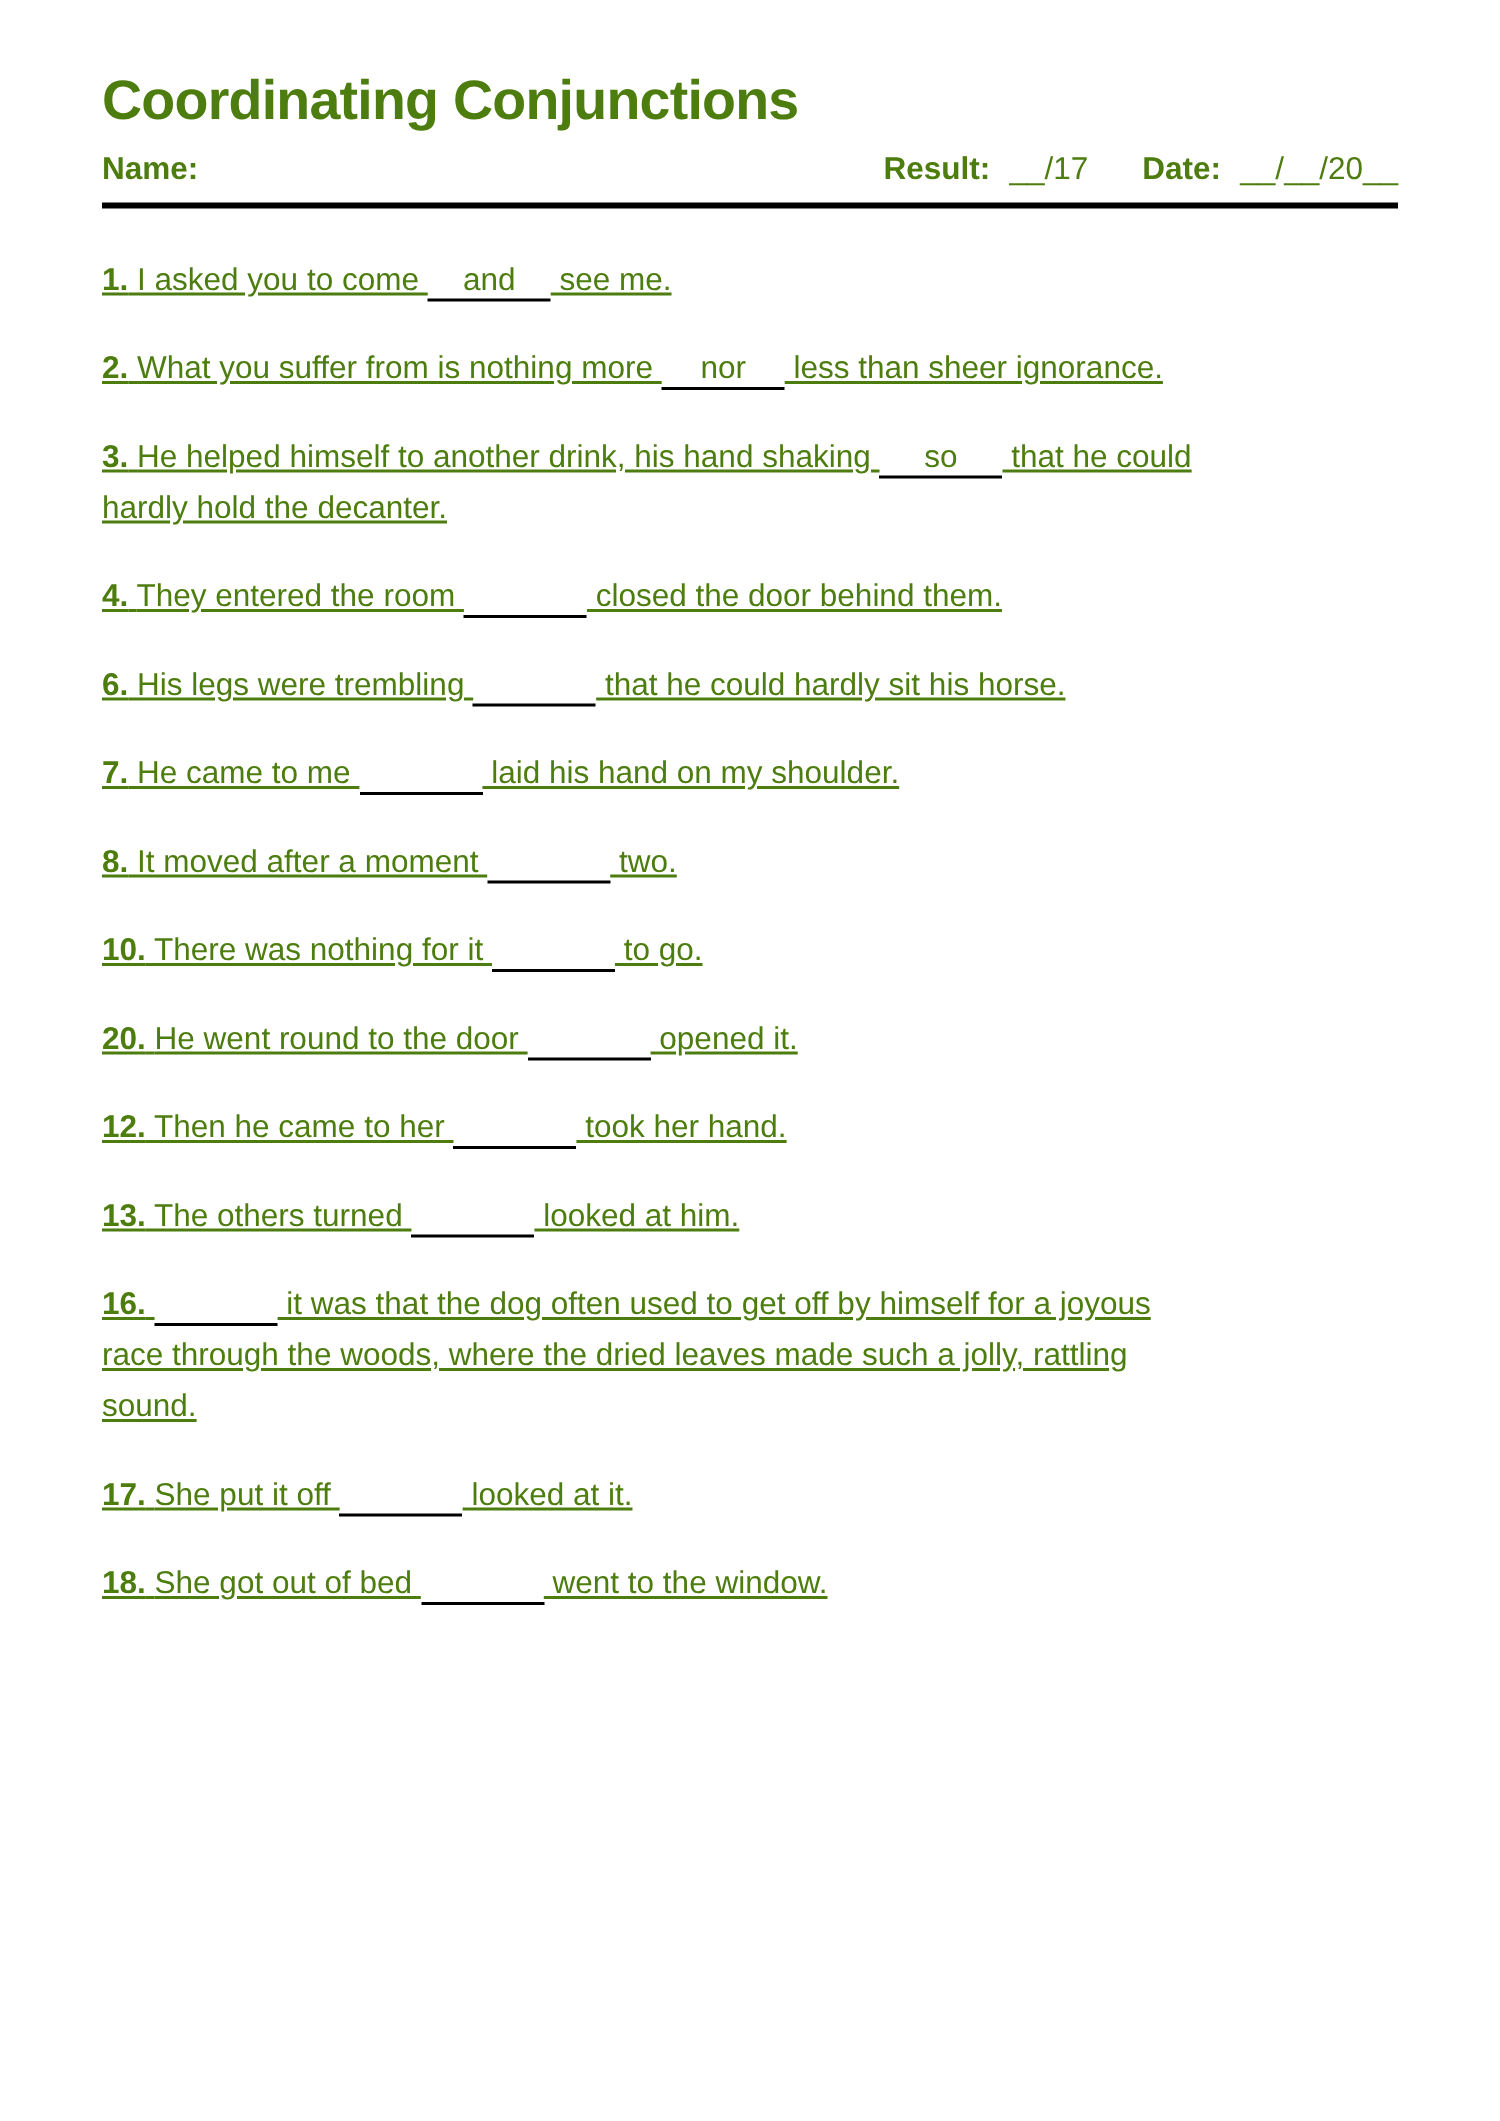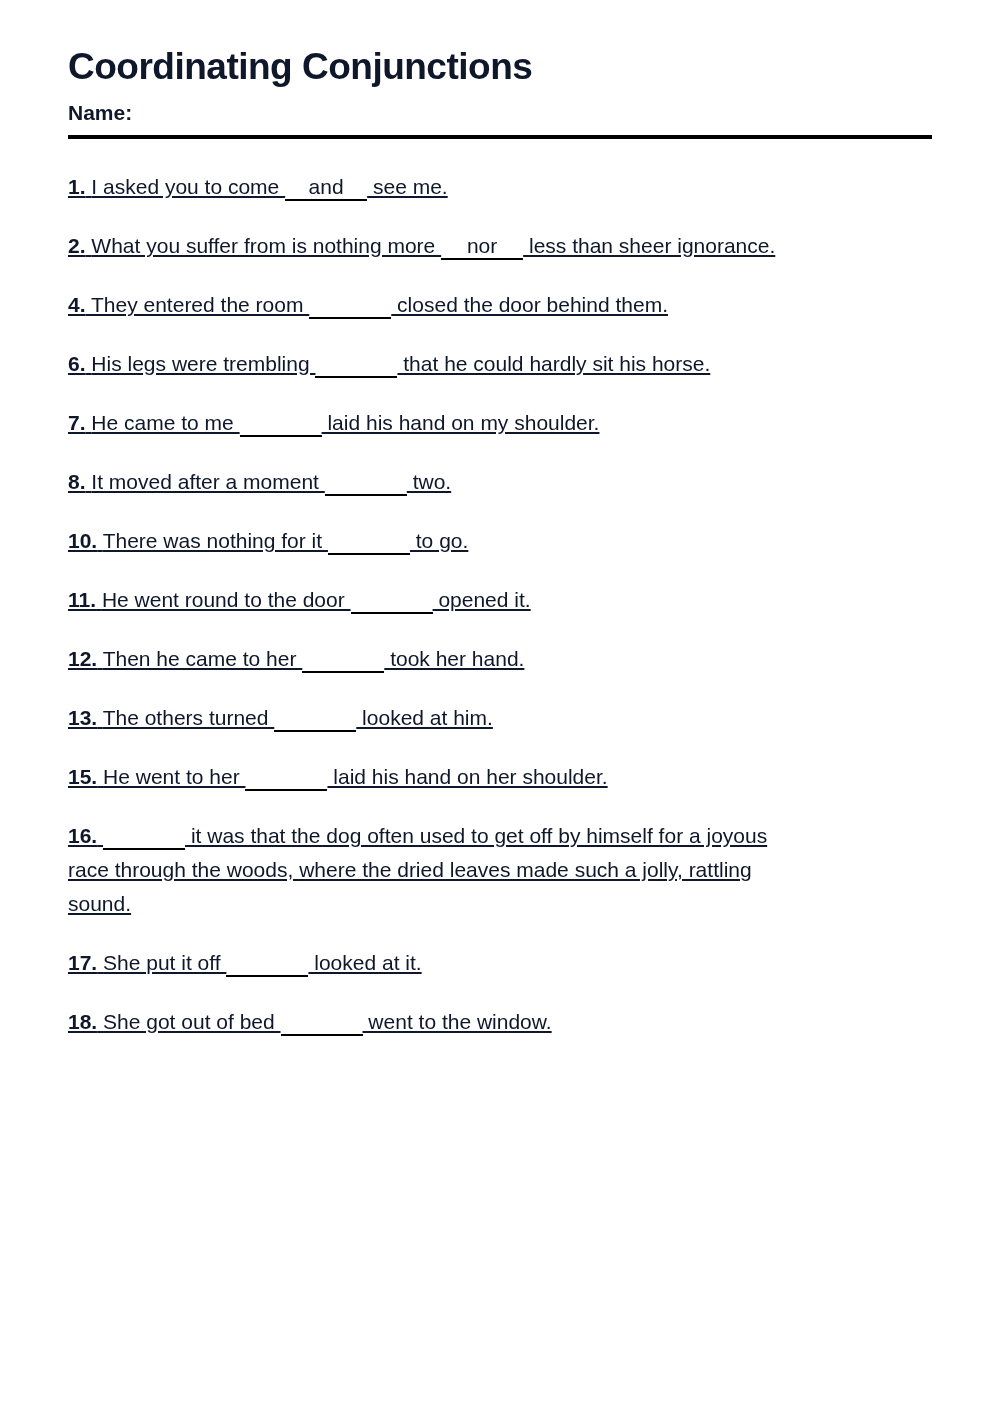--- a/index.html
+++ b/index.html
@@ -1,18 +1,18 @@
 <!DOCTYPE html>
 <html><head>
 <meta charset="utf-8">
 <style>
   html,body{margin:0;padding:0;background:#ffffff;}
   .page{
     width:1000px;height:1414px;box-sizing:border-box;
-    background:#ffffff;color:#0f172a;
+    background:#ffffff;color:#4d7c0f;
     padding:46px 68px 0 68px;
     font-family:"Liberation Sans","DejaVu Sans",sans-serif;
     overflow:hidden;
   }
   .title{
     font-size:37px;font-weight:700;line-height:42px;
     margin:0 0 12px 0;letter-spacing:-0.5px;
   }
   .meta-row{
     display:flex;justify-content:space-between;align-items:baseline;
@@ -41,36 +41,47 @@
 </style>
 </head>
 <body>
 
 <div class="page">
 
   <h1 class="title">Coordinating Conjunctions</h1>
 
   <div class="meta-row">
     <span class="meta-label">Name:</span>
+    <span class="meta-right">
+      <span class="result-group">
+        <span class="meta-label">Result:</span>
+        <span class="meta-value">__/17</span>
+      </span>
+      <span class="date-group">
+        <span class="meta-label">Date:</span>
+        <span class="meta-value">__/__/20__</span>
+      </span>
+    </span>
   </div>
 
   <hr class="divider">
 
   <div id="questions">
       <p class="question"><strong>1.</strong> <span>I asked you to come </span><span class="blank"><span class="answer">and</span></span><span> see me.</span></p>
       <p class="question"><strong>2.</strong> <span>What you suffer from is nothing more </span><span class="blank"><span class="answer">nor</span></span><span> less than sheer ignorance.</span></p>
+      <p class="question"><strong>3.</strong> <span>He helped himself to another drink, his hand shaking </span><span class="blank"><span class="answer">so</span></span><span> that he could
+hardly hold the decanter.</span></p>
       <p class="question"><strong>4.</strong> <span>They entered the room </span><span class="blank"><span class="answer">&nbsp;</span></span><span> closed the door behind them.</span></p>
       <p class="question"><strong>6.</strong> <span>His legs were trembling </span><span class="blank"><span class="answer">&nbsp;</span></span><span> that he could hardly sit his horse.</span></p>
       <p class="question"><strong>7.</strong> <span>He came to me </span><span class="blank"><span class="answer">&nbsp;</span></span><span> laid his hand on my shoulder.</span></p>
       <p class="question"><strong>8.</strong> <span>It moved after a moment </span><span class="blank"><span class="answer">&nbsp;</span></span><span> two.</span></p>
       <p class="question"><strong>10.</strong> <span>There was nothing for it </span><span class="blank"><span class="answer">&nbsp;</span></span><span> to go.</span></p>
-      <p class="question"><strong>11.</strong> <span>He went round to the door </span><span class="blank"><span class="answer">&nbsp;</span></span><span> opened it.</span></p>
+      <p class="question"><strong>20.</strong> <span>He went round to the door </span><span class="blank"><span class="answer">&nbsp;</span></span><span> opened it.</span></p>
       <p class="question"><strong>12.</strong> <span>Then he came to her </span><span class="blank"><span class="answer">&nbsp;</span></span><span> took her hand.</span></p>
       <p class="question"><strong>13.</strong> <span>The others turned </span><span class="blank"><span class="answer">&nbsp;</span></span><span> looked at him.</span></p>
-      <p class="question"><strong>15.</strong> <span>He went to her </span><span class="blank"><span class="answer">&nbsp;</span></span><span> laid his hand on her shoulder.</span></p>
       <p class="question"><strong>16.</strong> <span class="blank"><span class="answer">&nbsp;</span></span><span> it was that the dog often used to get off by himself for a joyous
 race through the woods, where the dried leaves made such a jolly, rattling
 sound.</span></p>
       <p class="question"><strong>17.</strong> <span>She put it off </span><span class="blank"><span class="answer">&nbsp;</span></span><span> looked at it.</span></p>
       <p class="question"><strong>18.</strong> <span>She got out of bed </span><span class="blank"><span class="answer">&nbsp;</span></span><span> went to the window.</span></p>
     </div>
 
 </div>
 
 </body></html>

